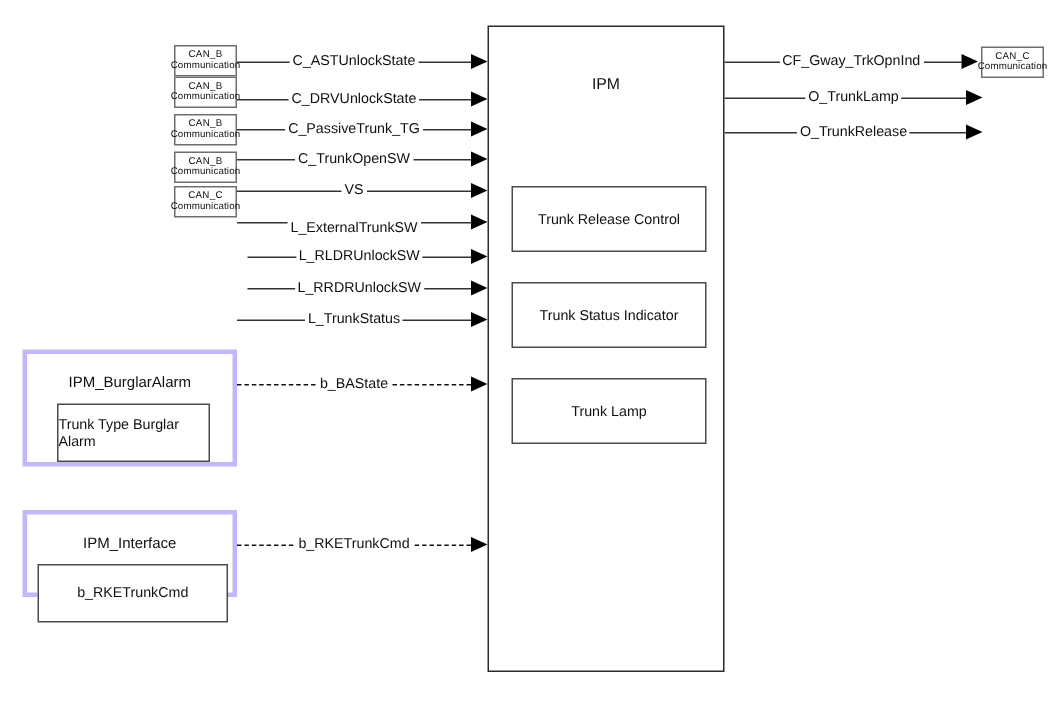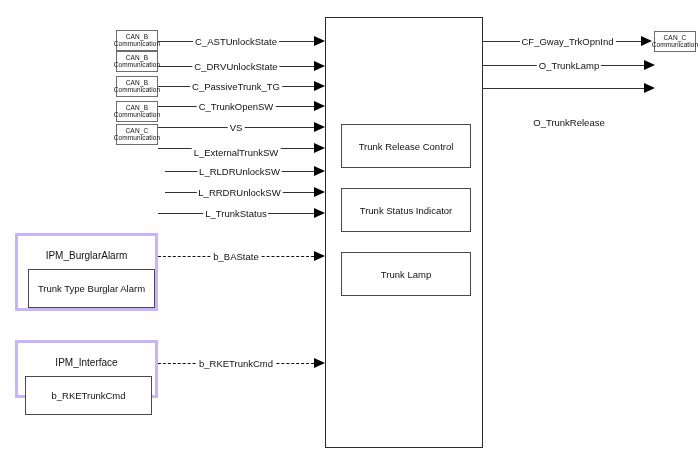--- a/index.html
+++ b/index.html
@@ -192,47 +192,48 @@
       <div class="sig-label" style="left: 236px; top: 213px;">L_TrunkStatus</div>
       <div class="sig-line dashed" style="left: 158px; top: 256px; width: 156px;"></div>
       <div class="arrow" style="left: 314px; top: 256px;"></div>
       <div class="sig-label" style="left: 236px; top: 256px;">b_BAState</div>
       <div class="sig-line dashed" style="left: 158px; top: 363px; width: 156px;"></div>
       <div class="arrow" style="left: 314px; top: 363px;"></div>
       <div class="sig-label" style="left: 236px; top: 363px;">b_RKETrunkCmd</div>
     </div>
 
   <div class="block" id="ipm-main">
+    <div class="ipm-title" id="ipm-title-1">IPM</div>
     <div id="ipm-sub-blocks">
         <div class="sub-block" style="top: 106px; height: 44px;">Trunk Release Control</div>
         <div class="sub-block" style="top: 170px; height: 44px;">Trunk Status Indicator</div>
         <div class="sub-block" style="top: 234px; height: 44px;">Trunk Lamp</div>
       </div>
   </div>
 
   <div id="output-signals">
       <div class="sig-line" style="left: 483px; top: 41px; width: 158px;"></div>
       <div class="arrow" style="left: 641px; top: 41px;"></div>
       <div class="sig-label" style="left: 567.5px; top: 41px;">CF_Gway_TrkOpnInd</div>
       <div class="can-block" style="left: 654px; top: 31px; width: 42px; height: 21px;">
         <div class="can-line1">CAN_C</div>
         <div class="can-line2">Communication</div>
       </div>
       <div class="sig-line" style="left: 483px; top: 65px; width: 161px;"></div>
       <div class="arrow" style="left: 644px; top: 65px;"></div>
       <div class="sig-label" style="left: 569px; top: 65px;">O_TrunkLamp</div>
       <div class="sig-line" style="left: 483px; top: 88px; width: 161px;"></div>
       <div class="arrow" style="left: 644px; top: 88px;"></div>
-      <div class="sig-label" style="left: 569px; top: 88px; margin-top: 34px;">O_TrunkRelease</div>
+      <div class="sig-label" style="left: 569px; top: 88px;">O_TrunkRelease</div>
     </div>
 
   <div id="left-groups">
       <div class="group-block" style="left: 15px; top: 233px; width: 143px; height: 78px;">
         <div class="group-title" style="top: 14px;">IPM_BurglarAlarm</div>
-        <div class="group-inner" style="left: 10px; top: 33px; width: 127px; height: 39px;">Trunk Type Burglar Alarm</div>
+        <div class="group-inner" style="left: 20px; top: 33px; width: 102px; height: 39px;">Trunk Type Burglar Alarm</div>
       </div>
       <div class="group-block" style="left: 15px; top: 340px; width: 143px; height: 58px;">
         <div class="group-title" style="top: 14px;">IPM_Interface</div>
         <div class="group-inner" style="left: 7px; top: 33px; width: 127px; height: 39px;">b_RKETrunkCmd</div>
       </div>
     </div>
 
 </div>
 
 </body></html>

